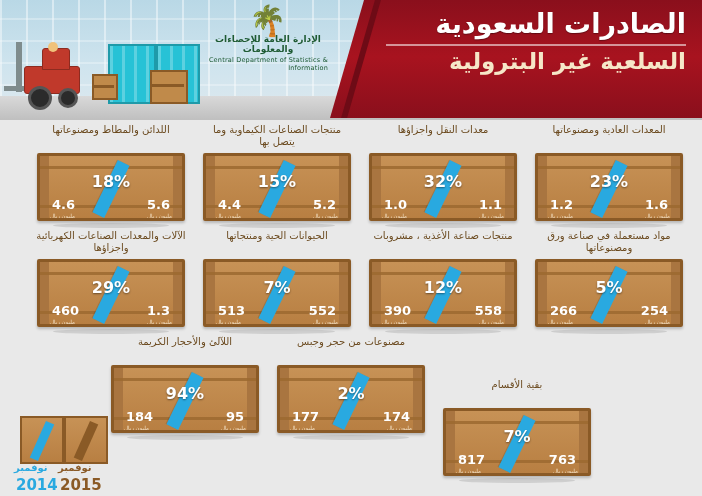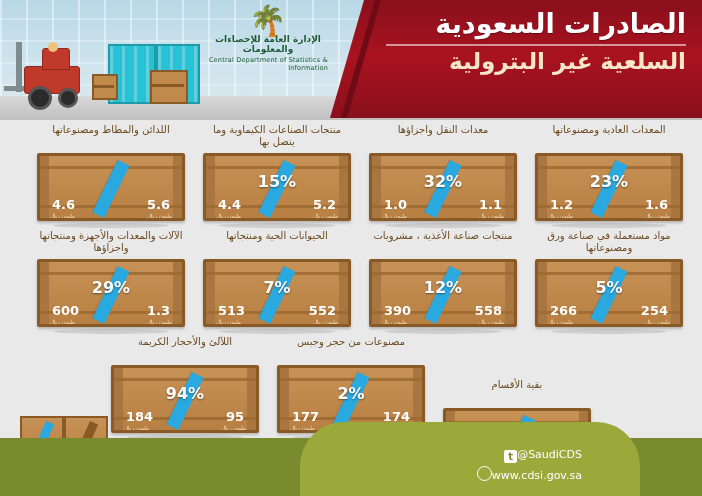--- a/index.html
+++ b/index.html
@@ -231,20 +231,21 @@
       </div>
 
       <div class="cell" style="right:516px;">
         <div class="cap">اللدائن والمطاط ومصنوعاتها</div>
         <div class="box">
           <div class="edge-l"></div>
             <div class="edge-r"></div>
           <div class="plank p1"></div>
             <div class="plank p2"></div>
           <div class="diag"></div>
+          <div class="pct">18%</div>
           <div class="v-left">4.6</div>
           <div class="u-left">مليون ريال</div>
           <div class="v-right">5.6</div>
           <div class="u-right">مليون ريال</div>
         </div>
         <div class="shadow"></div>
       </div>
     </div>
 
     <div class="row" style="top:110px;height:104px;">
@@ -293,29 +294,29 @@
           <div class="pct">7%</div>
           <div class="v-left">513</div>
           <div class="u-left">مليون ريال</div>
           <div class="v-right">552</div>
           <div class="u-right">مليون ريال</div>
         </div>
         <div class="shadow"></div>
       </div>
 
       <div class="cell" style="right:516px;">
-        <div class="cap">الآلات والمعدات والأجهزة ومنتجاتها واجزاؤها</div>
+        <div class="cap">الآلات والمعدات الصناعات الكهربائية واجزاؤها</div>
         <div class="box">
           <div class="edge-l"></div>
             <div class="edge-r"></div>
           <div class="plank p1"></div>
             <div class="plank p2"></div>
           <div class="diag"></div>
           <div class="pct">29%</div>
-          <div class="v-left">600</div>
+          <div class="v-left">460</div>
           <div class="u-left">مليون ريال</div>
           <div class="v-right">1.3</div>
           <div class="u-right">مليون ريال</div>
         </div>
         <div class="shadow"></div>
       </div>
     </div>
 
     <div class="row" style="top:216px;height:104px;">
       <div class="cell" style="right:110px;margin-top:43px;">
@@ -377,23 +378,14 @@
     </div>
     <div class="lbox lb-b">
       <div class="ldiag d-blue"></div>
     </div>
     <div class="lnov lnov-a">نوفمبر</div>
     <div class="lnov lnov-b">نوفمبر</div>
     <div class="lyr lyr-a">2015</div>
     <div class="lyr lyr-b">2014</div>
   </div>
 
-  <div class="footer">
-    <div class="hill"></div>
-    <div class="foot-social">
-      <span class="tw">t</span><span>@SaudiCDS</span>
-    </div>
-    <div class="foot-line2">
-      <span class="globe"></span><span>www.cdsi.gov.sa</span>
-    </div>
-  </div>
 
 </div>
 
 </body></html>

